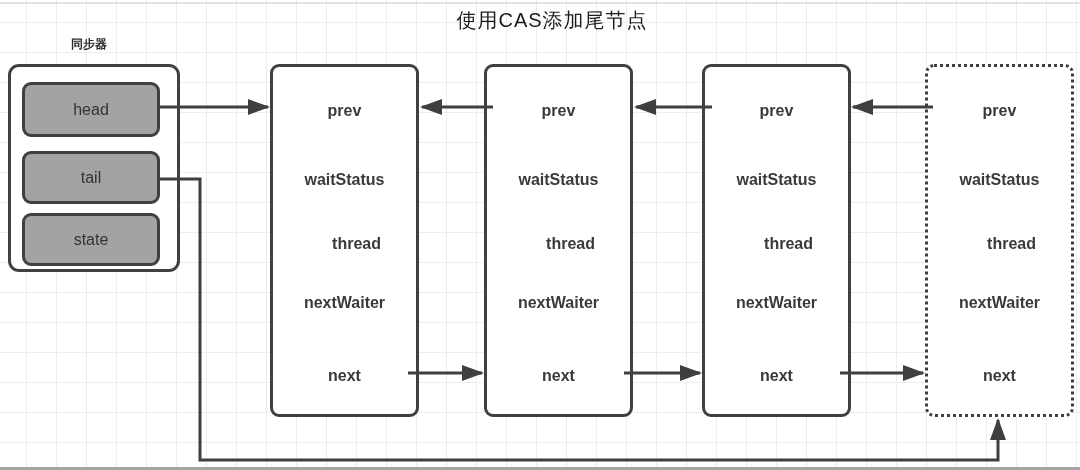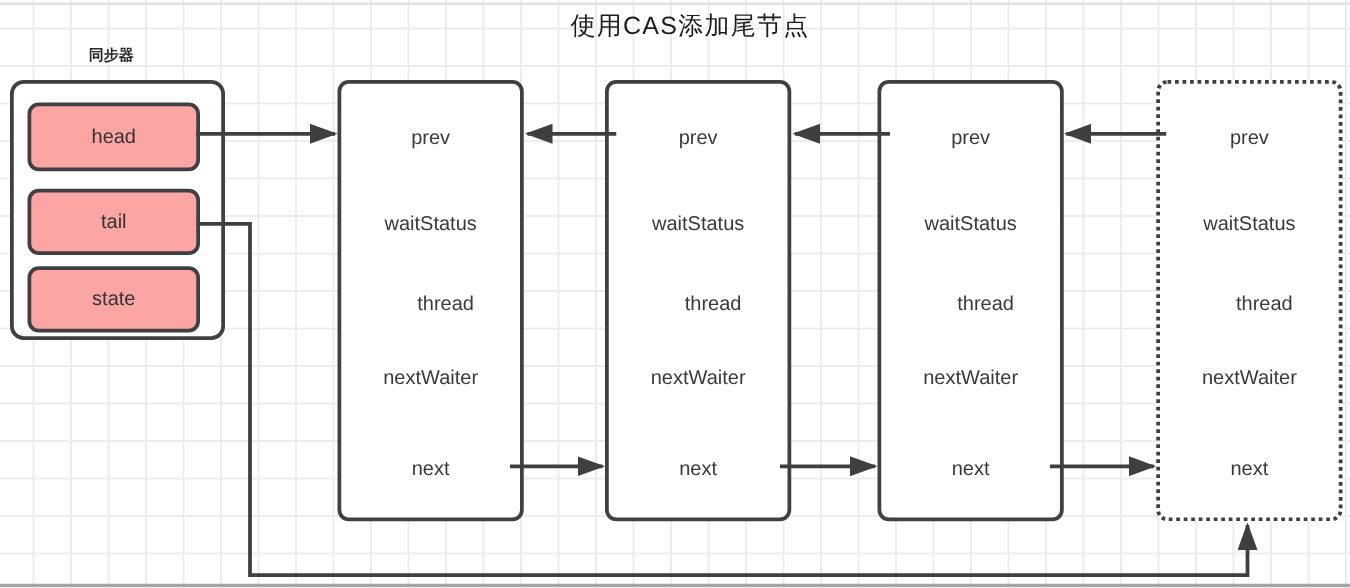--- a/index.html
+++ b/index.html
@@ -27,32 +27,33 @@
     position:absolute;left:8px;top:36px;width:162px;
     text-align:center;font-size:12px;font-weight:bold;color:#2a2a2a;
   }
   .sync-box{
     position:absolute;left:8px;top:64px;width:172px;height:208px;
     border:3px solid #404040;border-radius:11px;background:#fff;
     box-sizing:border-box;
   }
   .sync-field{
     position:absolute;left:11px;width:138px;height:55px;
-    border:3px solid #404040;border-radius:9px;background:#fca5a5;
+    border:3px solid #404040;border-radius:9px;background:#a3a3a3;
     box-sizing:border-box;
     display:flex;align-items:center;justify-content:center;
     font-size:16px;color:#333333;
   }
   .sf0{top:15px;}
   .sf1{top:84px;height:53px;}
   .sf2{top:146px;height:53px;}
   .node{
     position:absolute;top:64px;width:149px;height:353px;
     border:3px solid #404040;border-radius:9px;background:#fff;
     box-sizing:border-box;
+    font-weight:bold;
   }
   .node.dotted{border:3px dotted #3f3f3f;}
   .n0{left:270px;}
   .n1{left:484px;}
   .n2{left:702px;}
   .n3{left:925px;}
   .node-field{
     position:absolute;left:0;right:0;text-align:center;
     font-size:16px;color:#3a3a3a;line-height:21px;
   }

